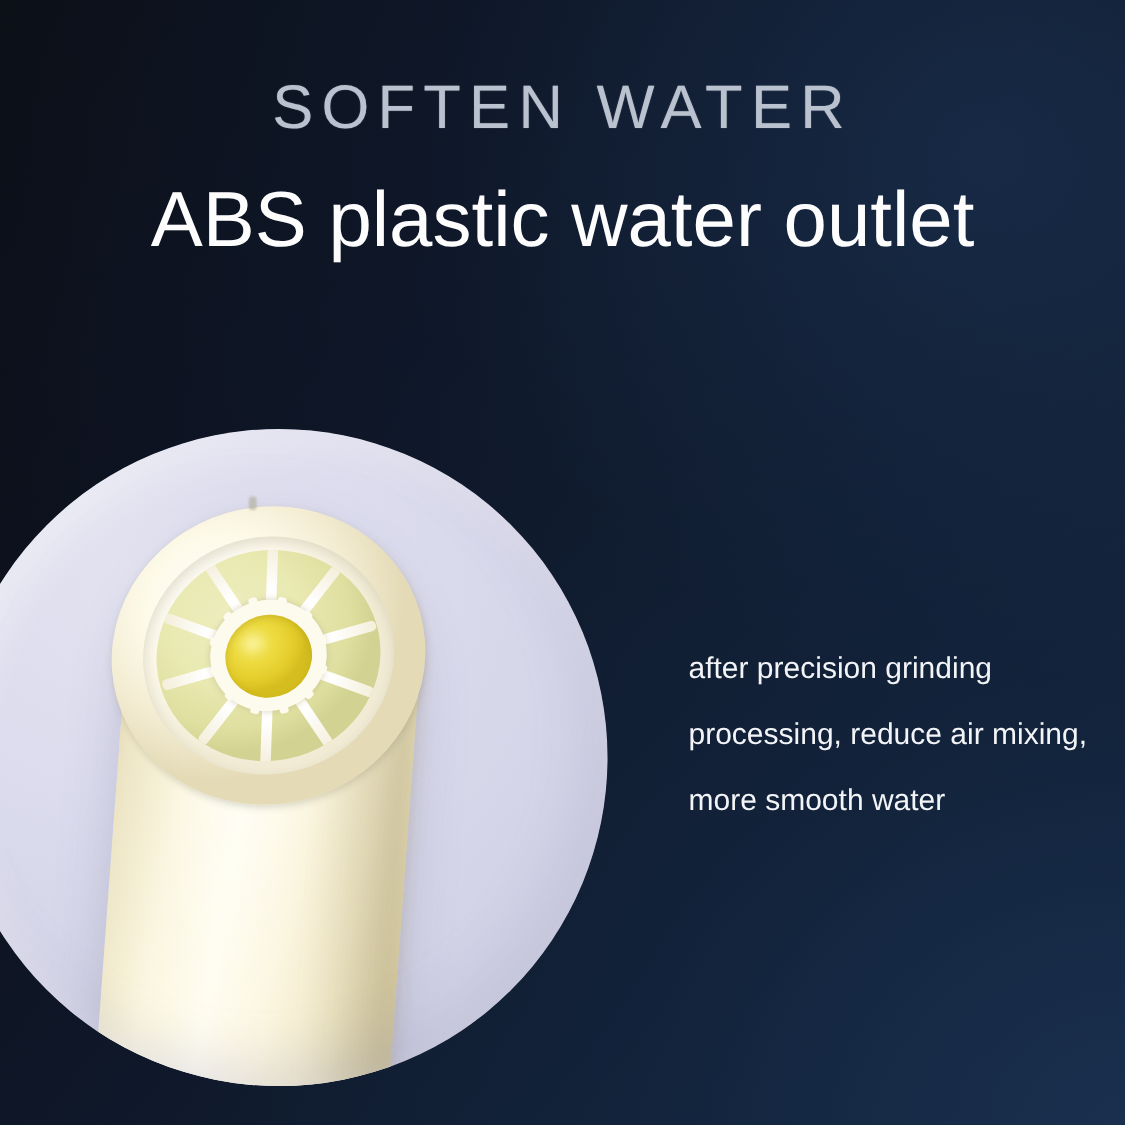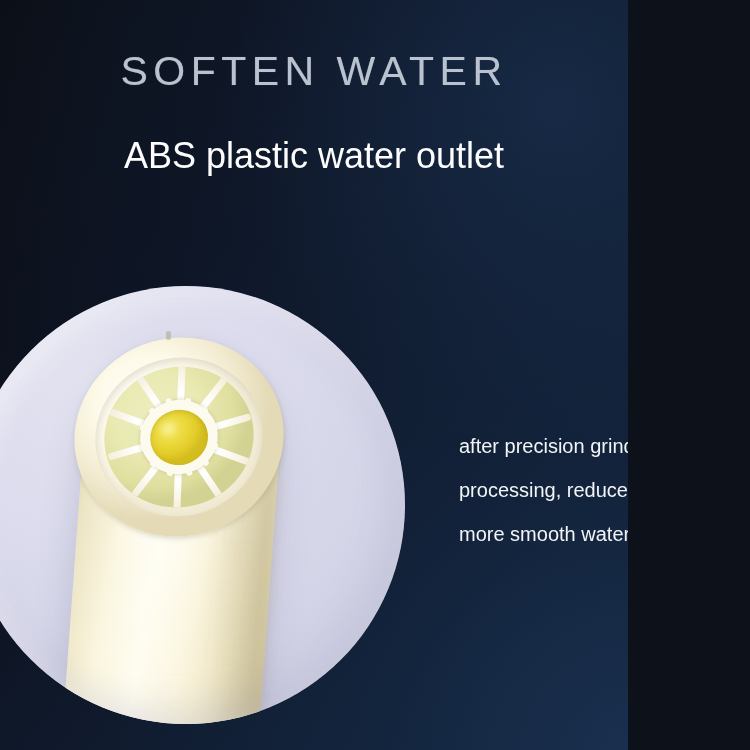--- a/index.html
+++ b/index.html
@@ -6,21 +6,21 @@
 
   html, body {
     width:750px; height:750px;
     background:#0d1119;
     font-family:"Liberation Sans", sans-serif;
     overflow:hidden;
   }
 
   #promo-banner {
     position:relative;
-    width:628px; height:750px;
+    width:750px; height:750px;
     overflow:hidden;
     background:
       radial-gradient(115% 95% at 100% 100%, rgba(26,48,79,0.95) 0%, rgba(19,36,61,0.55) 38%, rgba(13,17,25,0) 72%),
       radial-gradient(120% 110% at 88% 14%, rgba(24,44,73,0.85) 0%, rgba(17,31,53,0.40) 42%, rgba(13,17,25,0) 78%),
       linear-gradient(128deg, #0b0f16 0%, #0d1220 30%, #101b2e 58%, #12243c 82%, #13263f 100%);
   }
 
   
   .kicker {
     position:absolute;
@@ -29,23 +29,23 @@
     font-size:41px;
     font-weight:300;
     letter-spacing:5.5px;
     color:#b9c2ce;
     white-space:nowrap;
     text-shadow:0 0 1px rgba(190,200,212,0.35);
   }
 
   .headline {
     position:absolute;
-    top:135px; left:0; right:0;
+    top:117px; left:0; right:0;
     text-align:center;
-    font-size:36px;
+    font-size:52px;
     font-weight:400;
     letter-spacing:0px;
     color:#fdfdfe;
     white-space:nowrap;
   }
 
   
   .body-copy {
     position:absolute;
     left:459px; top:424px;

